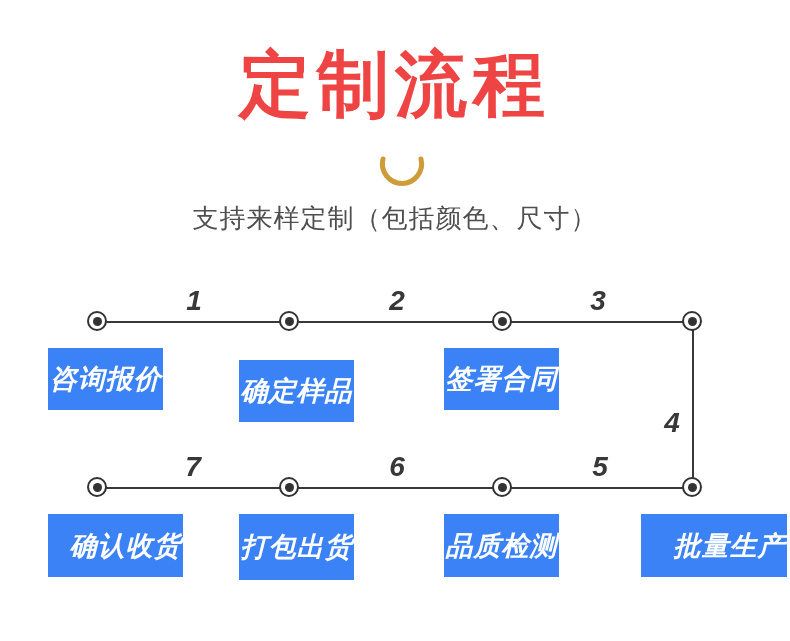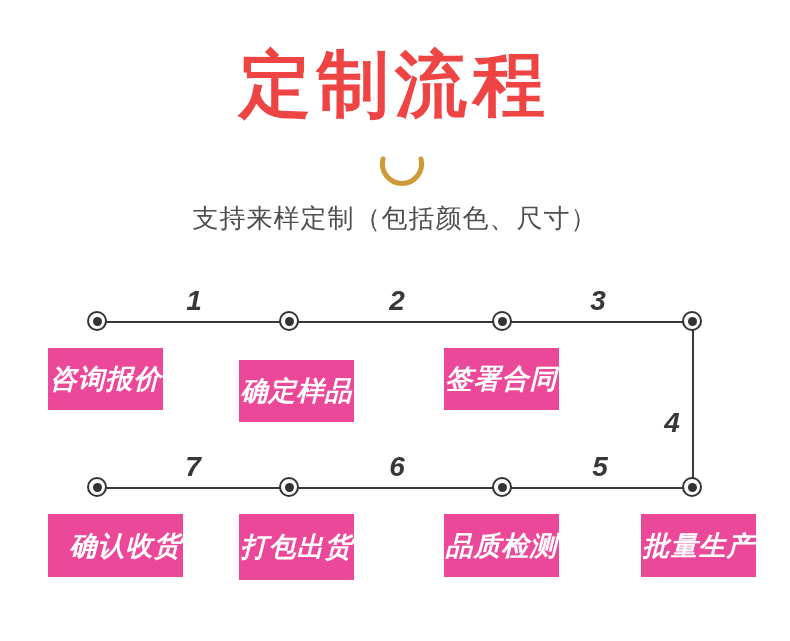--- a/index.html
+++ b/index.html
@@ -88,37 +88,37 @@
   .num-1 { left: 172px; top: 286px; }
   .num-2 { left: 375px; top: 286px; }
   .num-3 { left: 576px; top: 286px; }
   .num-4 { left: 650px; top: 408px; }
   .num-5 { left: 578px; top: 452px; }
   .num-6 { left: 375px; top: 452px; }
   .num-7 { left: 171px; top: 452px; }
   .step-box {
     position: absolute;
     width: 115px; height: 62px;
-    background: #ec4899;
+    background: #3b82f6;
     color: #ffffff;
     font-size: 27px;
     font-weight: 700;
     font-style: italic;
     letter-spacing: 1px;
     display: flex;
     align-items: center;
     justify-content: center;
   }
   .box-r1c1 { left: 48px;  top: 348px; }
   .box-r1c2 { left: 239px; top: 360px; }
   .box-r1c3 { left: 444px; top: 348px; }
   .box-r2c1 { left: 48px;  top: 514px; height: 63px; padding-left: 20px; }
   .box-r2c2 { left: 239px; top: 514px; height: 66px; }
   .box-r2c3 { left: 444px; top: 514px; height: 63px; }
-  .box-r2c4 { left: 641px; top: 514px; height: 63px; }
+  .box-r2c4 { left: 641px; top: 514px; height: 63px; padding-left: 31px; }
 </style>
 </head>
 <body>
 
 <div class="canvas">
 
   <div class="page-title">定制流程</div>
 
   <div class="arc-wrap">
     <svg width="50" height="40" viewBox="0 0 50 40">

